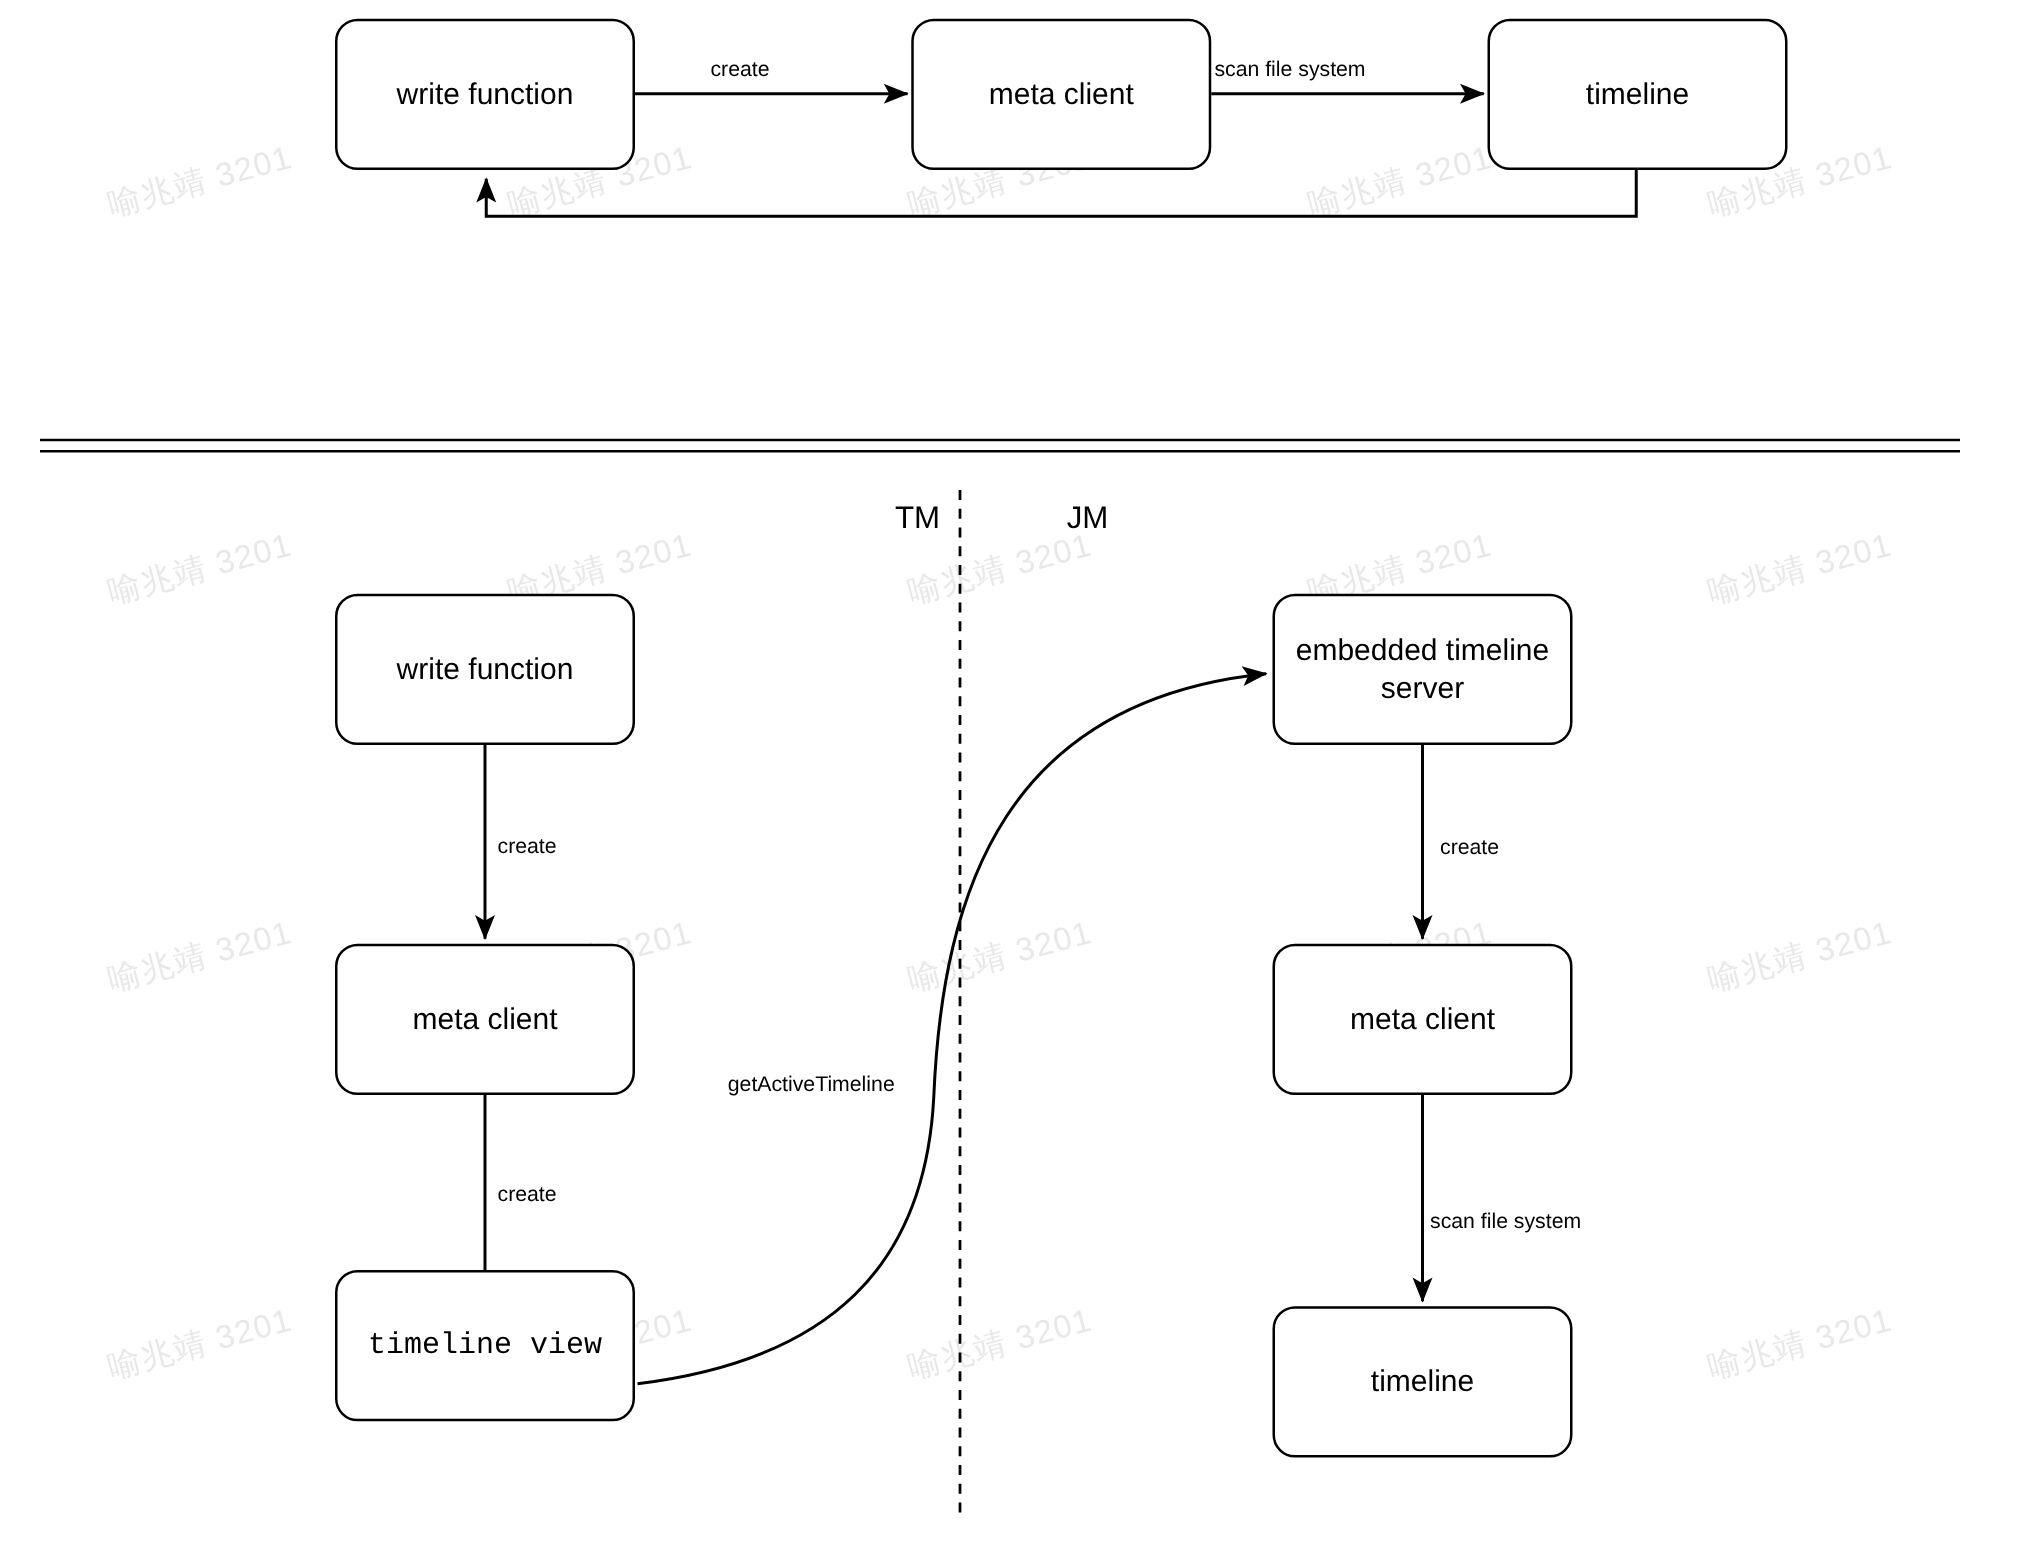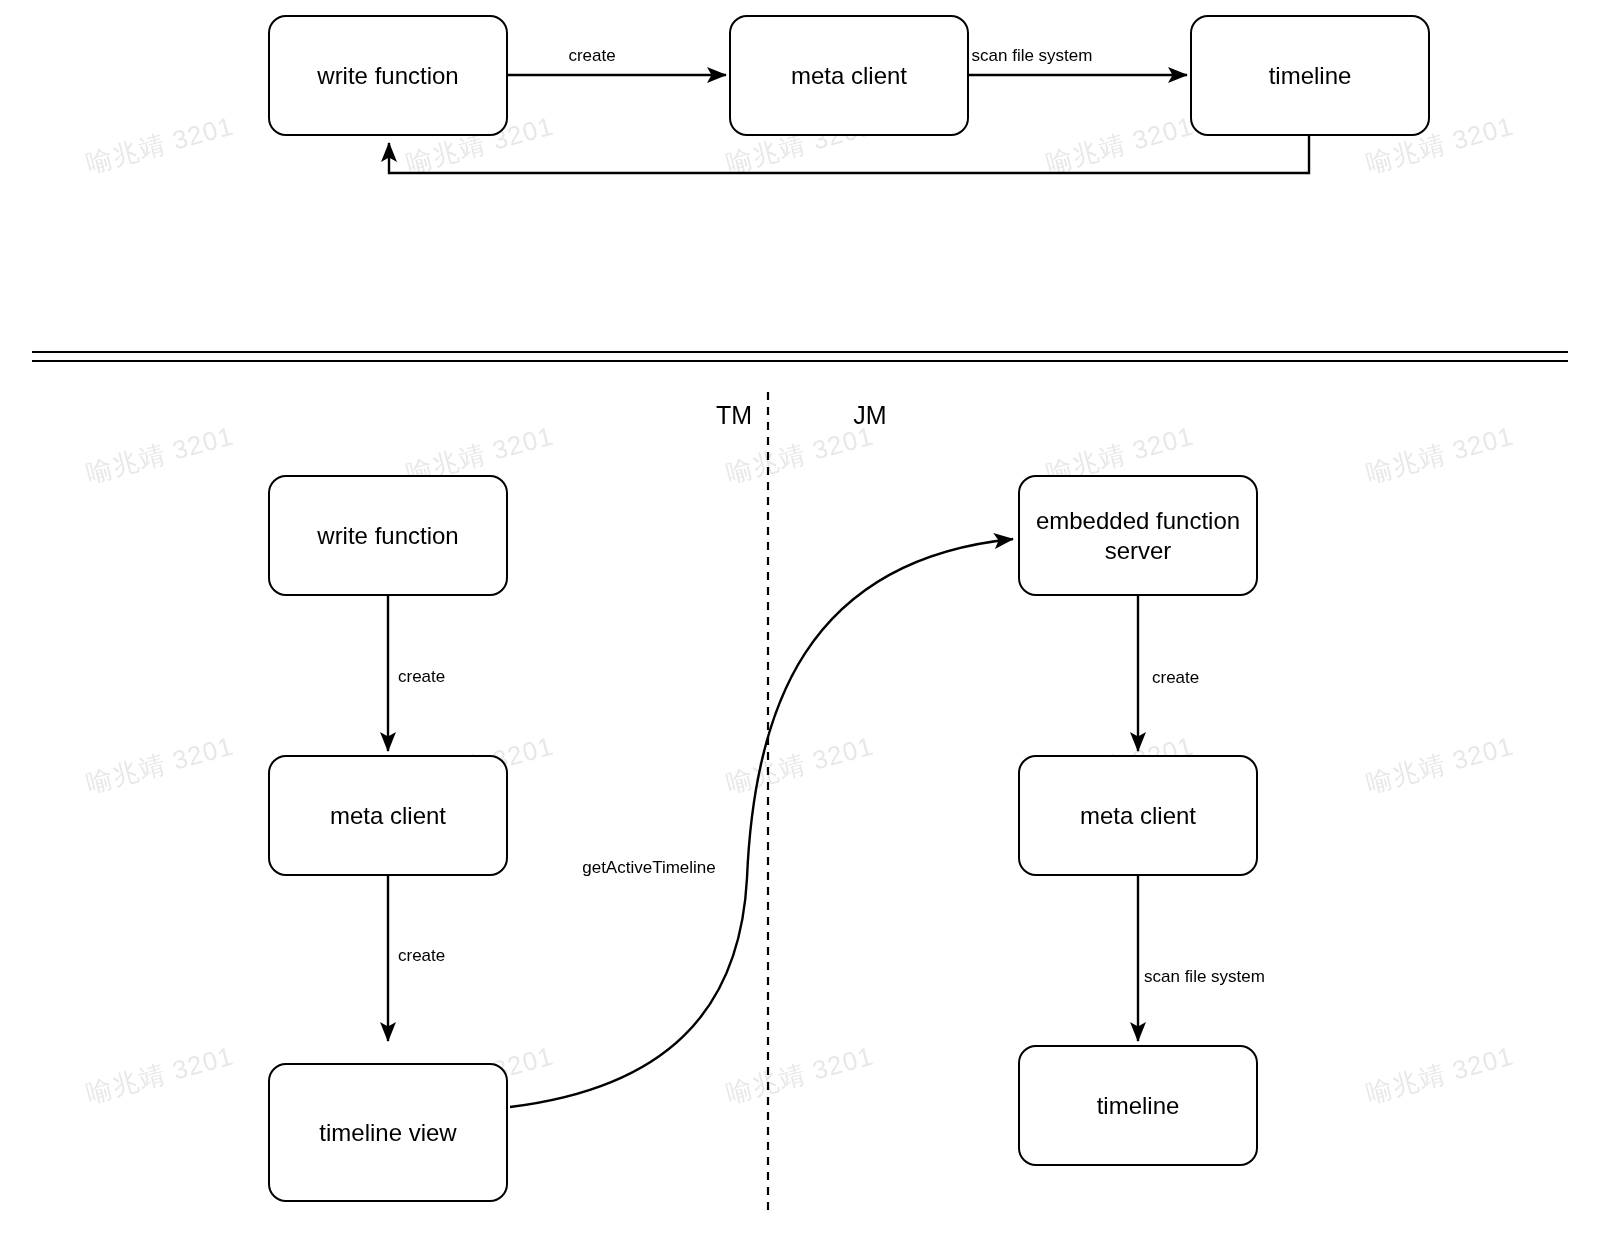--- a/index.html
+++ b/index.html
@@ -118,26 +118,26 @@
 
   <div class="lane-label" style="left:711px;top:415px;margin-left:23px;">TM</div>
   <div class="lane-label" style="left:870px;top:415px;">JM</div>
 
   <div class="node" style="left:268px;top:475px;width:240px;height:121px;">
     <span class="lbl">write function</span>
   </div>
   <div class="node" style="left:268px;top:755px;width:240px;height:121px;">
     <span class="lbl">meta client</span>
   </div>
-  <div class="node" style="left:268px;top:1063px;width:240px;height:139px;">
+  <div class="node" style="left:268px;top:1016px;width:240px;height:121px;font-family:Liberation Mono, monospace;">
     <span class="lbl">timeline view</span>
   </div>
 
   <div class="node" style="left:1018px;top:475px;width:240px;height:121px;">
-    <span class="lbl">embedded function server</span>
+    <span class="lbl">embedded timeline server</span>
   </div>
   <div class="node" style="left:1018px;top:755px;width:240px;height:121px;">
     <span class="lbl">meta client</span>
   </div>
   <div class="node" style="left:1018px;top:1045px;width:240px;height:121px;">
     <span class="lbl">timeline</span>
   </div>
 
   <div class="edge-label vmid" style="left:398px;top:677px;">create</div>
   <div class="edge-label vmid" style="left:398px;top:956px;">create</div>

